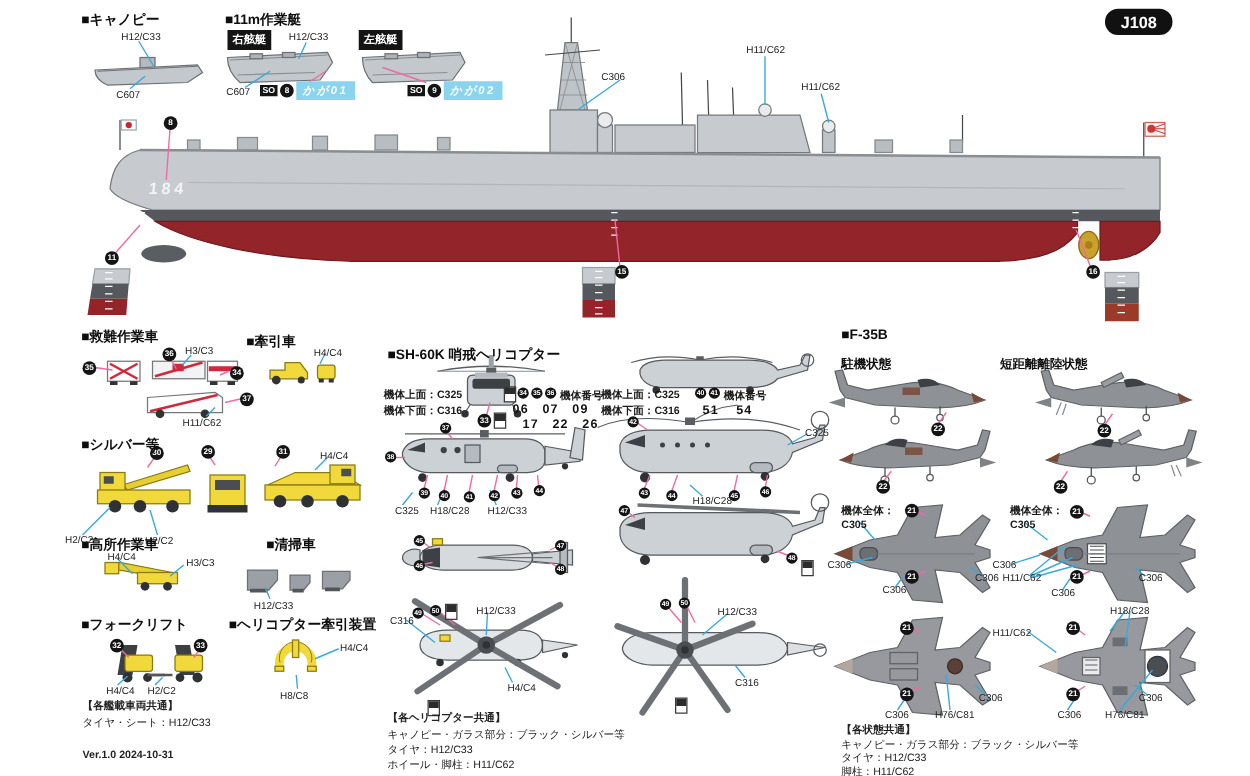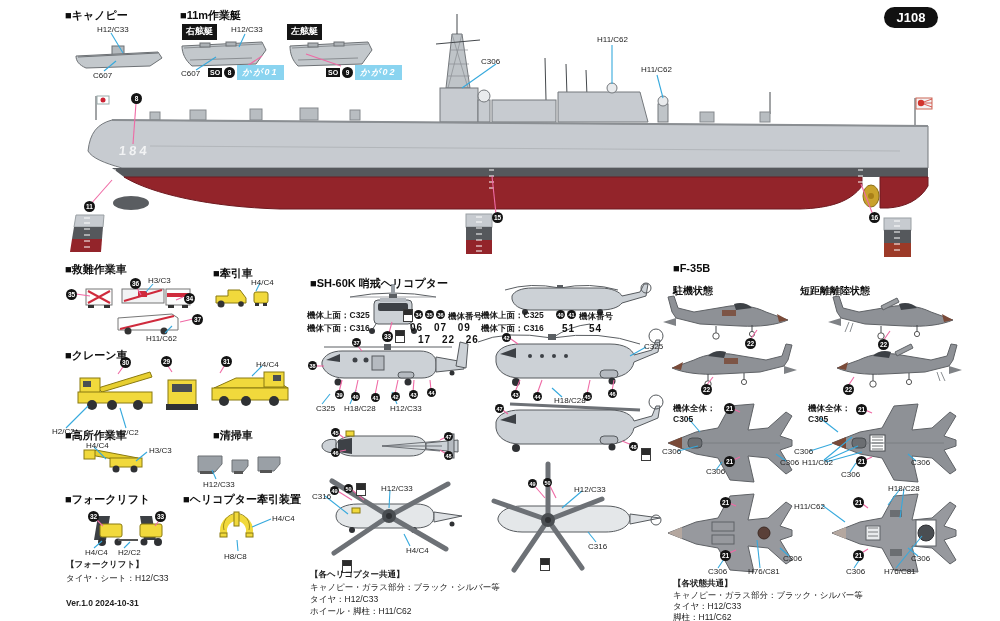--- a/index.html
+++ b/index.html
@@ -527,24 +527,24 @@
 <div class="hullnum">184</div>
 
 <div class="ttl" style="left:65px;top:262px">■救難作業車</div>
 <div class="cn" style="left:66px;top:289px">35</div>
 <div class="cn" style="left:130px;top:278px">36</div>
 <div class="cl" style="left:148px;top:277px">H3/C3</div>
 <div class="cn" style="left:184px;top:293px">34</div>
 <div class="cn" style="left:192px;top:314px">37</div>
 <div class="cl" style="left:146px;top:335px">H11/C62</div>
 
-<div class="ttl" style="left:213px;top:266px">■牽引車</div>
+<div class="ttl" style="left:197px;top:266px">■牽引車</div>
 <div class="cl" style="left:251px;top:279px">H4/C4</div>
 
-<div class="ttl" style="left:65px;top:348px">■クレーン車</div>
+<div class="ttl" style="left:65px;top:348px">■シルバー等</div>
 <div class="cn" style="left:120px;top:357px">30</div>
 <div class="cn" style="left:161px;top:356px">29</div>
 <div class="cn" style="left:221px;top:356px">31</div>
 <div class="cl" style="left:52px;top:428px">H2/C2</div>
 <div class="cl" style="left:116px;top:429px">H2/C2</div>
 <div class="cl" style="left:256px;top:361px">H4/C4</div>
 
 <div class="ttl" style="left:65px;top:428px">■高所作業車</div>
 <div class="cl" style="left:86px;top:442px">H4/C4</div>
 <div class="cl" style="left:149px;top:447px">H3/C3</div>
@@ -555,21 +555,21 @@
 <div class="ttl" style="left:65px;top:492px">■フォークリフト</div>
 <div class="cn" style="left:88px;top:511px">32</div>
 <div class="cn" style="left:155px;top:511px">33</div>
 <div class="cl" style="left:85px;top:549px">H4/C4</div>
 <div class="cl" style="left:118px;top:549px">H2/C2</div>
 
 <div class="ttl" style="left:183px;top:492px">■ヘリコプター牽引装置</div>
 <div class="cl" style="left:272px;top:515px">H4/C4</div>
 <div class="cl" style="left:224px;top:553px">H8/C8</div>
 
-<div class="note b" style="left:66px;top:560px">【フォークリフト】</div>
+<div class="note b" style="left:66px;top:560px">【各艦載車両共通】</div>
 <div class="note" style="left:66px;top:574px">タイヤ・シート：H12/C33</div>
 <div class="note b" style="left:66px;top:599px">Ver.1.0 2024-10-31</div>
 
 <div class="ttl" style="left:310px;top:276px">■SH-60K 哨戒ヘリコプター</div>
 <div class="hd" style="left:307px;top:310px">機体上面：C325</div>
 <div class="hd" style="left:307px;top:323px">機体下面：C316</div>
 <div class="bdg" style="left:403px;top:309px"></div>
 <div class="cn sm" style="left:414px;top:310px">34</div>
 <div class="cn sm" style="left:425px;top:310px">35</div>
 <div class="cn sm" style="left:436px;top:310px">36</div>

